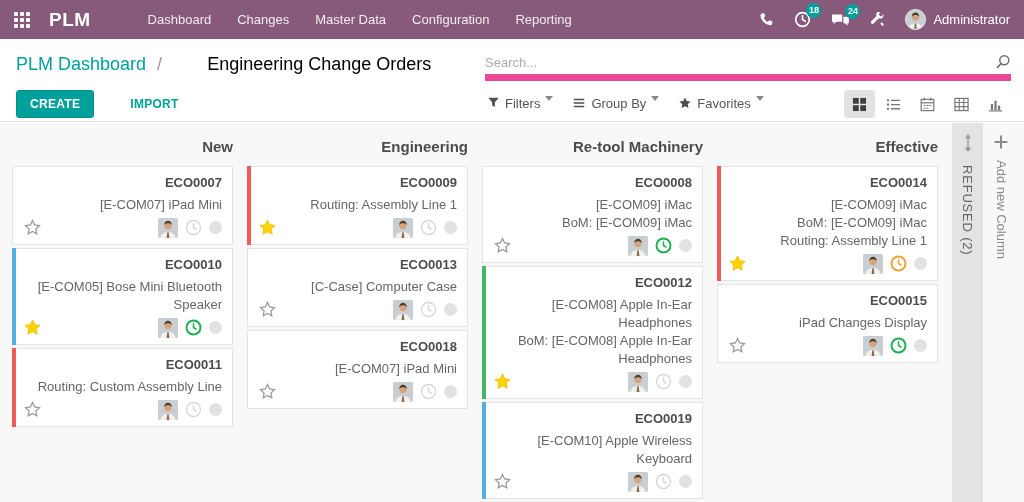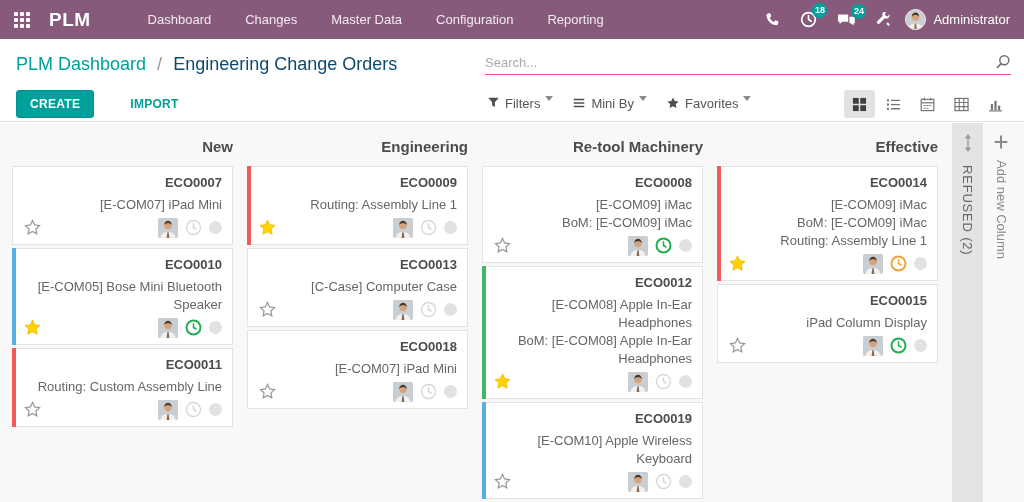--- a/index.html
+++ b/index.html
@@ -4,36 +4,36 @@
 <style>
   * { box-sizing: border-box; margin: 0; padding: 0; }
   html, body { width: 1024px; height: 502px; overflow: hidden; }
   body { font-family: "Liberation Sans", sans-serif; background: #fff; position: relative; }
 
   
   .navbar { height: 39px; background: #875a7b; display: flex; align-items: center; padding: 17px 14px; color: #fff; }
   .apps-grid { width: 16px; height: 16px; display: grid; grid-template-columns: repeat(3, 4px); grid-template-rows: repeat(3, 4px); gap: 2px; cursor: pointer; }
   .apps-grid i { background: #fff; border-radius: 1px; }
   .brand { font-size: 19px; font-weight: bold; letter-spacing: .5px; margin: 0 44px 0 19px; cursor: pointer; }
-  .nav-menu { display: flex; align-items: center; height: 100%; gap: 8px; }
+  .nav-menu { display: flex; align-items: center; height: 100%; }
   .nav-item { font-size: 13px; color: #f2ebf0; padding: 0 13px; line-height: 39px; cursor: pointer; }
   .systray { margin-left: auto; display: flex; align-items: center; }
   .systray-item { position: relative; padding: 0 10px; cursor: pointer; display: flex; align-items: flex-end; }
   .badge { position: absolute; top: -8px; right: 0px; background: #00a09d; color: #fff; font-size: 9px; font-weight: bold; min-width: 15px; height: 15px; line-height: 15px; text-align: center; border-radius: 8px; padding: 0 2px; }
-  .user-menu { display: flex; align-items: center; margin-left: 4px; cursor: pointer; justify-content: space-between; }
+  .user-menu { display: flex; align-items: center; margin-left: 10px; cursor: pointer; justify-content: space-between; }
   .avatar-nav { width: 21px; height: 21px; border-radius: 50%; overflow: hidden; border: 1px solid #f5f0f4; background: #cfd4d8; }
   .user-name { font-size: 13px; margin-left: 7px; }
 
   
   .control-panel { position: relative; height: 83px; background: #fff; border-bottom: 1px solid #e0e0e0; }
   .breadcrumb { position: absolute; left: 16px; top: 15px; font-size: 18px; }
   .breadcrumb .parent { color: #00a09d; cursor: pointer; }
   .breadcrumb .sep { color: #999; margin: 0 6px; }
-  .breadcrumb .current { color: #0c4a6e; }
-  .search-box { position: absolute; right: 13px; top: 15px; width: 526px; border-bottom: 1px solid #ec4899; display: flex; align-items: center; padding-bottom: 4px; }
+  .breadcrumb .current { color: #000000; margin-left: 34px; }
+  .search-box { position: absolute; right: 13px; top: 15px; width: 526px; border-bottom: 7px solid #ec4899; display: flex; align-items: center; padding-bottom: 4px; }
   .search-box input { border: none; outline: none; flex: 1; font-size: 13px; color: #555; font-family: "Liberation Sans", sans-serif; background: transparent; }
   .search-box input::placeholder { color: #aaa; }
   .action-buttons { position: absolute; left: 16px; top: 51px; display: flex; align-items: center; gap: 20px; }
   .btn-create { background: #00a09d; color: #fff; border: 1px solid #00908d; border-radius: 3px; font-size: 12px; font-weight: bold; letter-spacing: .3px; padding: 6px 13px; cursor: pointer; font-family: "Liberation Sans", sans-serif; }
   .btn-import { background: none; border: none; color: #00a09d; font-size: 12px; font-weight: bold; letter-spacing: .3px; margin-left: 16px; cursor: pointer; font-family: "Liberation Sans", sans-serif; }
   .filter-menus { position: absolute; left: 487px; top: 57px; display: flex; align-items: center; }
   .filter-menu { display: flex; font-size: 13px; color: #555; margin-right: 19px; cursor: pointer; }
   .fm-icon { display: flex; margin-right: 5px; }
   .fm-caret { display: flex; margin-left: 5px; }
   .view-switcher { position: absolute; right: 13px; top: 51px; display: flex; }
@@ -168,21 +168,21 @@
             <path d="M0 0l4 5 4-5z" fill="#8a8a8a"></path>
           </svg>
         </span>
       </div>
       <div class="filter-menu">
         <span class="fm-icon">
           <svg viewBox="0 0 16 16" width="14" height="14">
             <path d="M2 4h12M2 8h12M2 12h12" stroke="#4f4f4f" stroke-width="1.7"></path>
           </svg>
         </span>
-        <span>Mini By</span>
+        <span>Group By</span>
         <span class="fm-caret">
           <svg viewBox="0 0 8 5" width="8" height="5">
             <path d="M0 0l4 5 4-5z" fill="#8a8a8a"></path>
           </svg>
         </span>
       </div>
       <div class="filter-menu">
         <span class="fm-icon">
           <svg viewBox="0 0 24 24" width="14" height="14">
             <path d="M12 2.5l2.9 6 6.6.9-4.8 4.6 1.2 6.5L12 17.4l-5.9 3.1 1.2-6.5L2.5 9.4l6.6-.9z" fill="#4f4f4f"></path>
@@ -563,21 +563,21 @@
                   <circle cx="9" cy="9" r="7.4" fill="#fff" stroke="#f2a33c" stroke-width="2.1"></circle>
                   <path d="M9 5v4l2.6 1.6" fill="none" stroke="#f2a33c" stroke-width="1.6" stroke-linecap="round"></path>
                 </svg>
               </span>
               <span class="state-dot"></span>
             </span>
           </div>
         </div>
         <div class="kcard">
           <div class="kcard-id">ECO0015</div>
-          <div class="kcard-line">iPad Column Display</div>
+          <div class="kcard-line">iPad Changes Display</div>
           <div class="kcard-footer">
             <span class="star-btn">
               <svg viewBox="0 0 24 24" width="19" height="19">
                 <path d="M12 3.2l2.7 5.6 6.1.8-4.5 4.3 1.1 6L12 17l-5.4 2.9 1.1-6-4.5-4.3 6.1-.8z" fill="none" stroke="#979797" stroke-width="1.6"></path>
               </svg>
             </span>
             <span class="kcard-right">
               <span class="avatar-card">
                 <svg viewBox="0 0 20 20" width="100%" height="100%">
                   <rect width="20" height="20" fill="#c9ced3"></rect>

